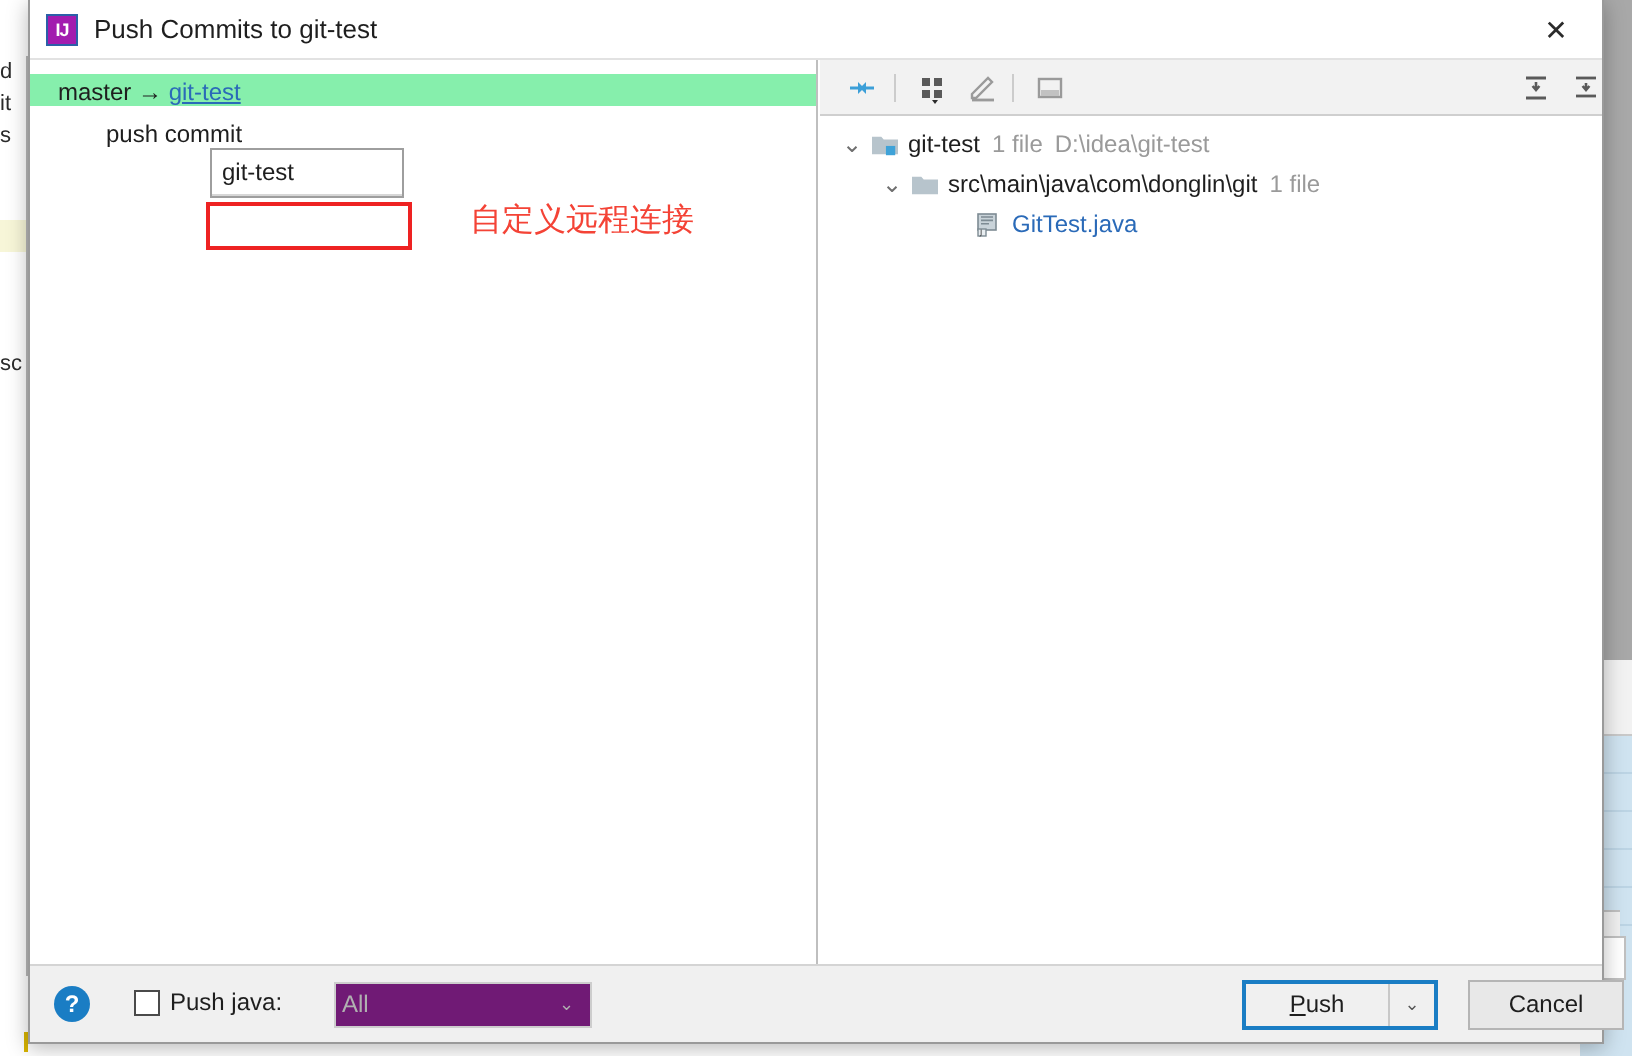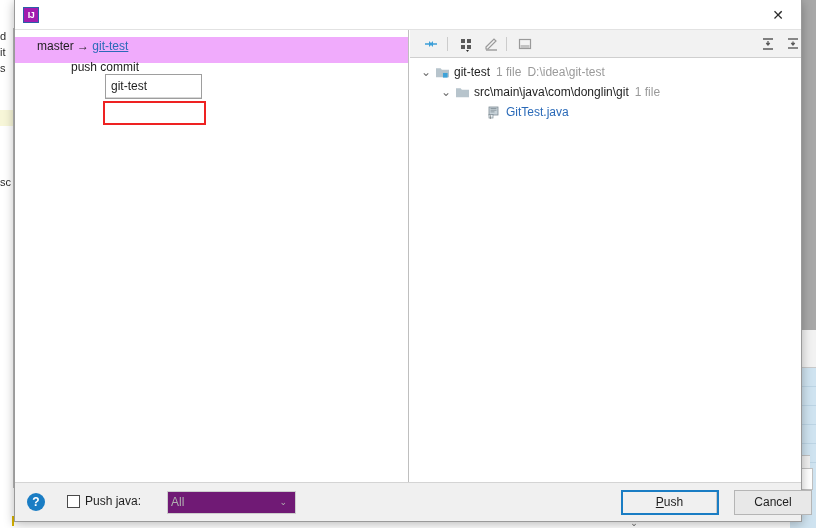--- a/index.html
+++ b/index.html
@@ -112,32 +112,32 @@
     width: 786px; height: 452px;
     background: #ffffff;
   }
   .left-pane {
     position: absolute; left: 0; top: 0; width: 394px; height: 452px;
     background: #ffffff;
     border-right: 1px solid #bfbfbf;
     overflow: hidden;
   }
   .commit-row {
-    position: absolute; left: 0; top: 7px; width: 394px; height: 26px;
-    background: #f0abfc;
+    position: absolute; left: 0; top: 7px; width: 394px; height: 16px;
+    background: #86efac;
     line-height: 18px;
     font-size: 12px; color: #1e1e1e;
-    padding-left: 22px;
+    padding-left: 14px;
     white-space: nowrap;
   }
   .branch-link { color: #2a6ab8; text-decoration: underline; }
   .commit-sub {
     position: absolute; left: 0; top: 28px; width: 394px; height: 18px;
     line-height: 18px; font-size: 12px; color: #1e1e1e;
-    padding-left: 38px; white-space: nowrap; margin-left: 18px;
+    padding-left: 38px; white-space: nowrap;
   }
 
   
   .popup {
     position: absolute; left: 90px; top: 44px;
     width: 97px;
     background: #ffffff;
     border: 1px solid #9e9e9e;
     z-index: 20;
   }
@@ -241,21 +241,20 @@
   }
   .tags-select .arr {
     position: absolute; right: 8px; top: 0; color: #b0b0b0; font-size: 9px;
   }
   .push-group {
     position: absolute; left: 606px; top: 7px;
     width: 98px; height: 25px;
     border: 2px solid #1a7dc4;
     background: #f0f0f0;
     display: flex;
-    flex-direction: column;
   }
   .push-main {
     flex: 1;
     line-height: 21px; text-align: center;
     font-size: 12px; color: #1e1e1e;
     border-right: 1px solid #c8c8c8;
   }
   .push-main u { text-decoration: underline; }
   .push-arrow {
     width: 22px; line-height: 21px; text-align: center;
@@ -296,36 +295,38 @@
       <div class="bg-right-inner"></div>
     </div>
   </div>
   <div class="bg-yellow-tick"></div>
 </div>
 
 <div id="dialog">
 
   <div class="titlebar">
     <div class="title-ij">IJ</div>
+    <div class="title-text">Push Commits to git-test</div>
     <div class="title-close">✕</div>
   </div>
 
   <div class="body">
 
     <div class="left-pane">
       <div class="commit-row">
         <span>master → </span><span class="branch-link">git-test</span>
       </div>
       <div class="commit-sub">push commit</div>
 
       <div class="popup">
         <div class="popup-item">git-test</div>
         <div class="popup-sep"></div>
       </div>
       <div class="annot-box"></div>
+      <div class="annot-text">自定义远程连接</div>
     </div>
 
     <div class="right-pane">
 
       <div class="rp-toolbar">
         <div class="tb-btn" style="left:10px;">
           <svg width="16" height="16" viewBox="0 0 16 16">
             <path d="M2 8h5M9 8h5" stroke="#3c9fd8" stroke-width="1.6" fill="none"></path>
             <path d="M6 5l3 3-3 3z" fill="#3c9fd8"></path>
             <path d="M10 5L7 8l3 3z" fill="#3c9fd8"></path>

